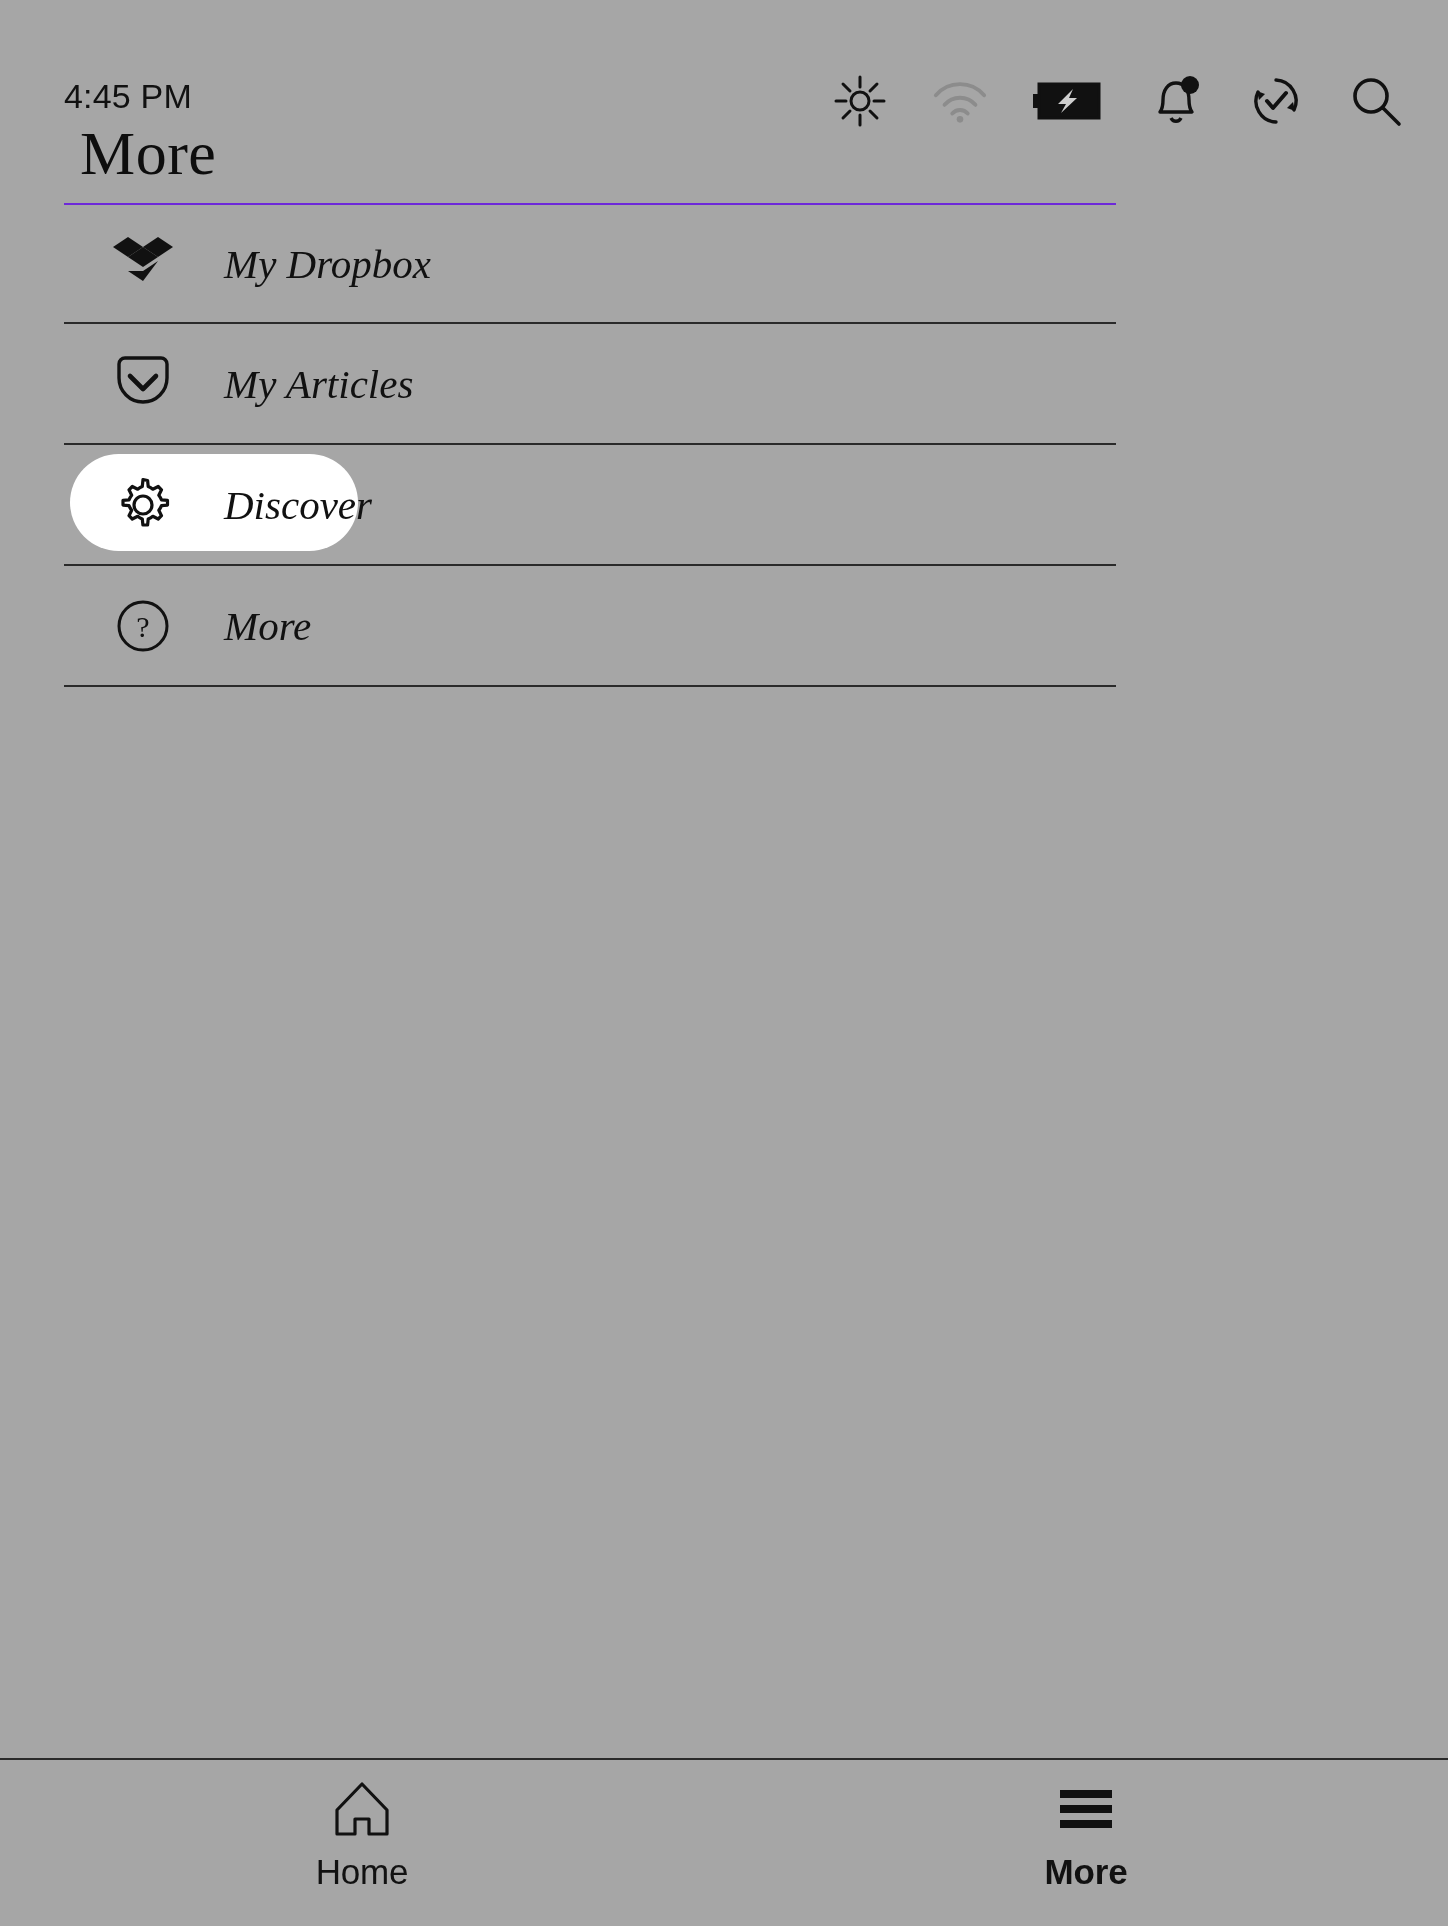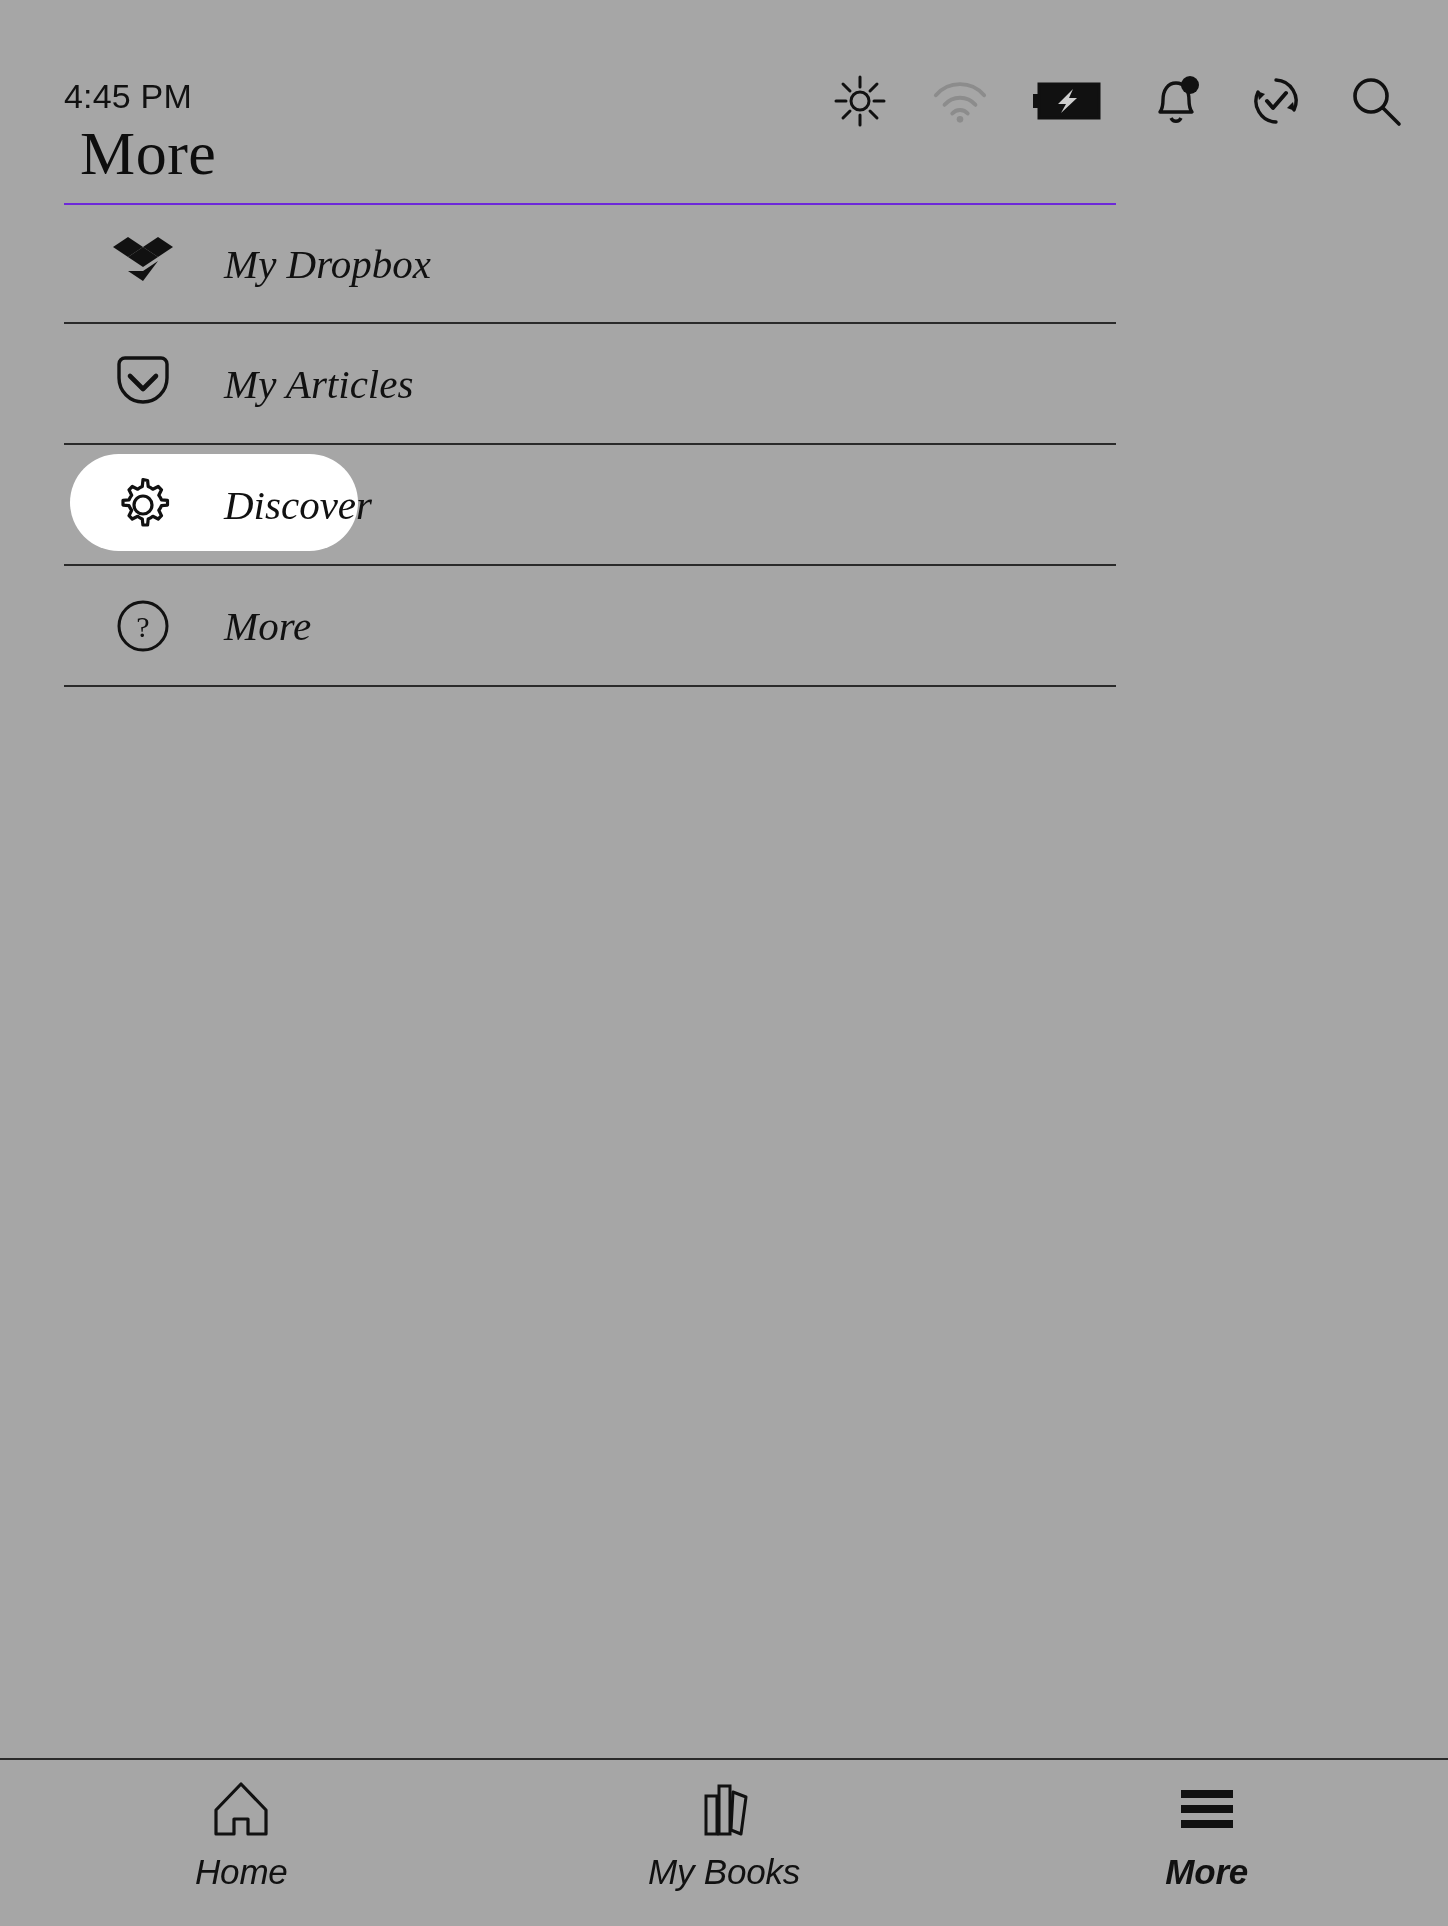--- a/index.html
+++ b/index.html
@@ -123,21 +123,20 @@
     align-items: flex-start;
     box-sizing: border-box;
     padding-top: 18px;
   }
   .nav-item {
     flex: 1;
     display: flex;
     flex-direction: column;
     align-items: center;
     gap: 12px;
-    font-style: italic;
   }
   .nav-icon {
     height: 62px;
     display: flex;
     align-items: center;
     justify-content: center;
   }
   .nav-label {
     font-family: "Liberation Sans", sans-serif;
     font-size: 35px;
@@ -282,30 +281,20 @@
 
   <div class="nav-item">
     <div class="nav-icon">
       <svg width="62" height="60" viewBox="0 0 62 60">
         <path d="M31 5 L56 31 L56 55 L38 55 L38 40 L24 40 L24 55 L6 55 L6 31 Z" fill="none" stroke="#111" stroke-width="3.2" stroke-linejoin="round"></path>
       </svg>
     </div>
     <div class="nav-label">Home</div>
   </div>
 
-  <div class="nav-item">
-    <div class="nav-icon">
-      <svg width="62" height="62" viewBox="0 0 62 62">
-        <rect x="13" y="18" width="11" height="38" fill="none" stroke="#111" stroke-width="3"></rect>
-        <rect x="26" y="8" width="11" height="48" fill="none" stroke="#111" stroke-width="3"></rect>
-        <path d="M40 14 L53 19 L48 56 L38 52 Z" fill="none" stroke="#111" stroke-width="3" stroke-linejoin="round"></path>
-      </svg>
-    </div>
-    <div class="nav-label">My Books</div>
-  </div>
 
 
   <div class="nav-item active">
     <div class="nav-icon">
       <svg width="62" height="54" viewBox="0 0 62 54">
         <rect x="5" y="8" width="52" height="8" fill="#111"></rect>
         <rect x="5" y="23" width="52" height="8" fill="#111"></rect>
         <rect x="5" y="38" width="52" height="8" fill="#111"></rect>
       </svg>
     </div>

